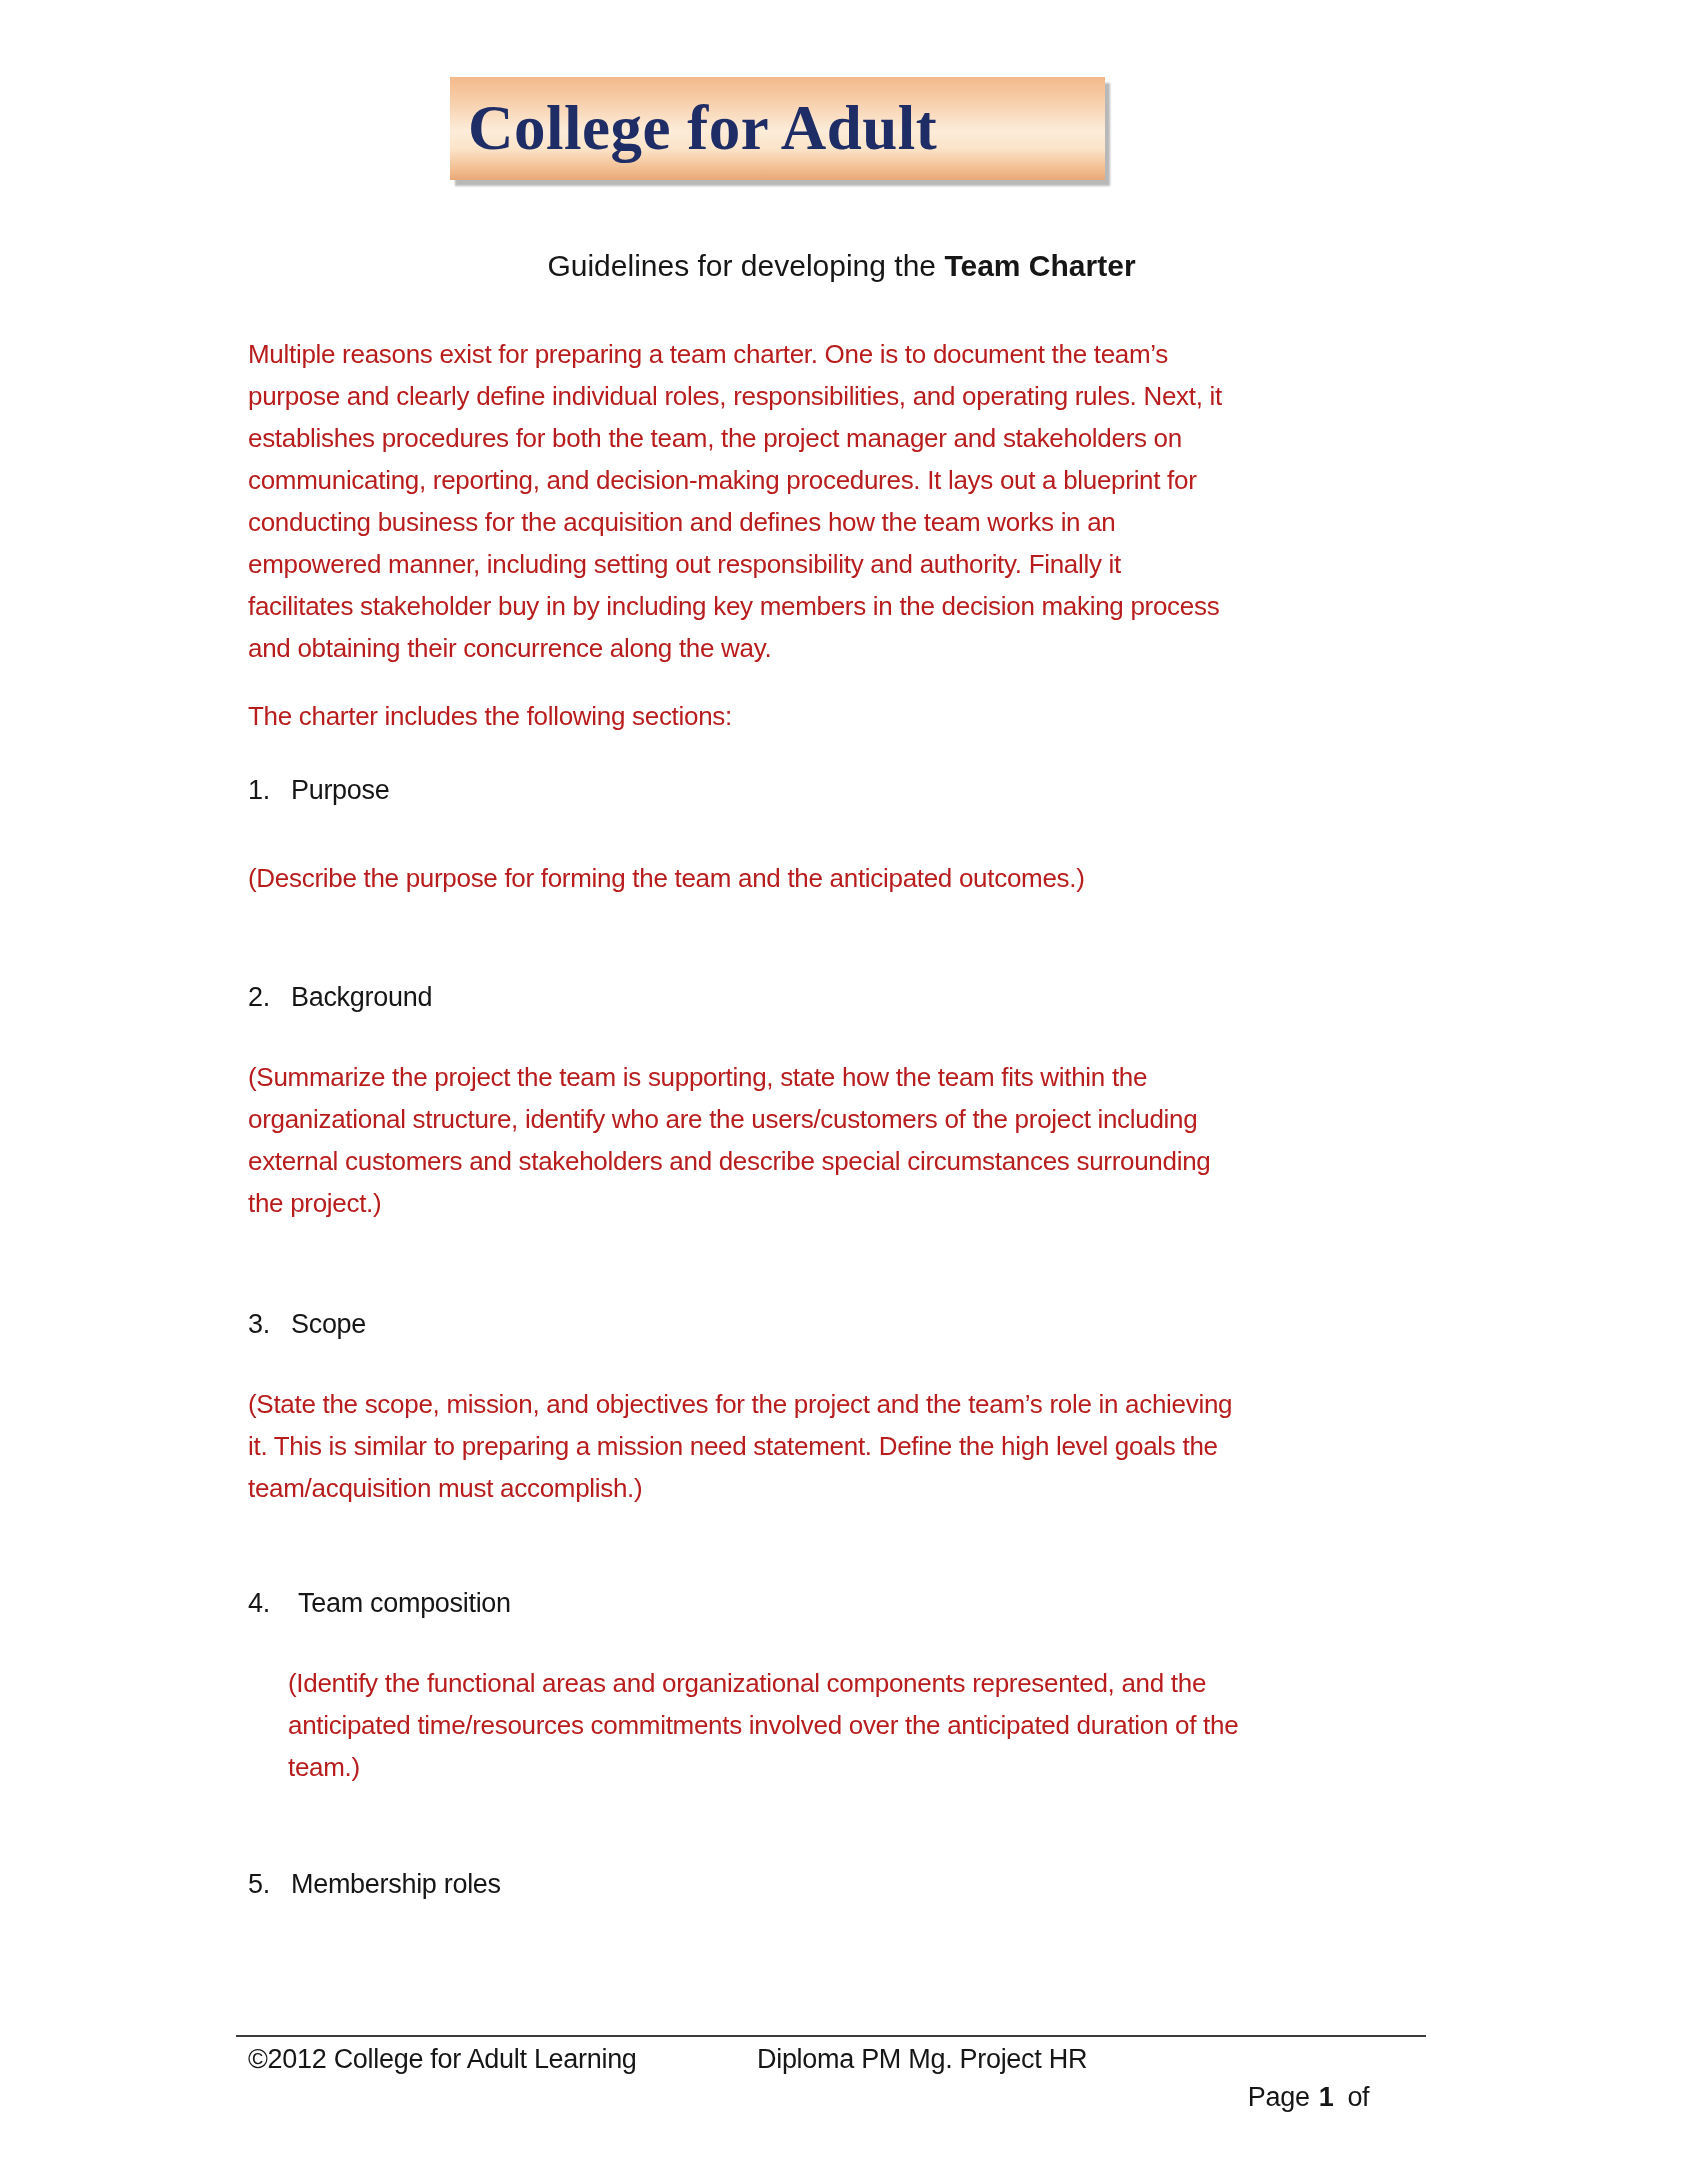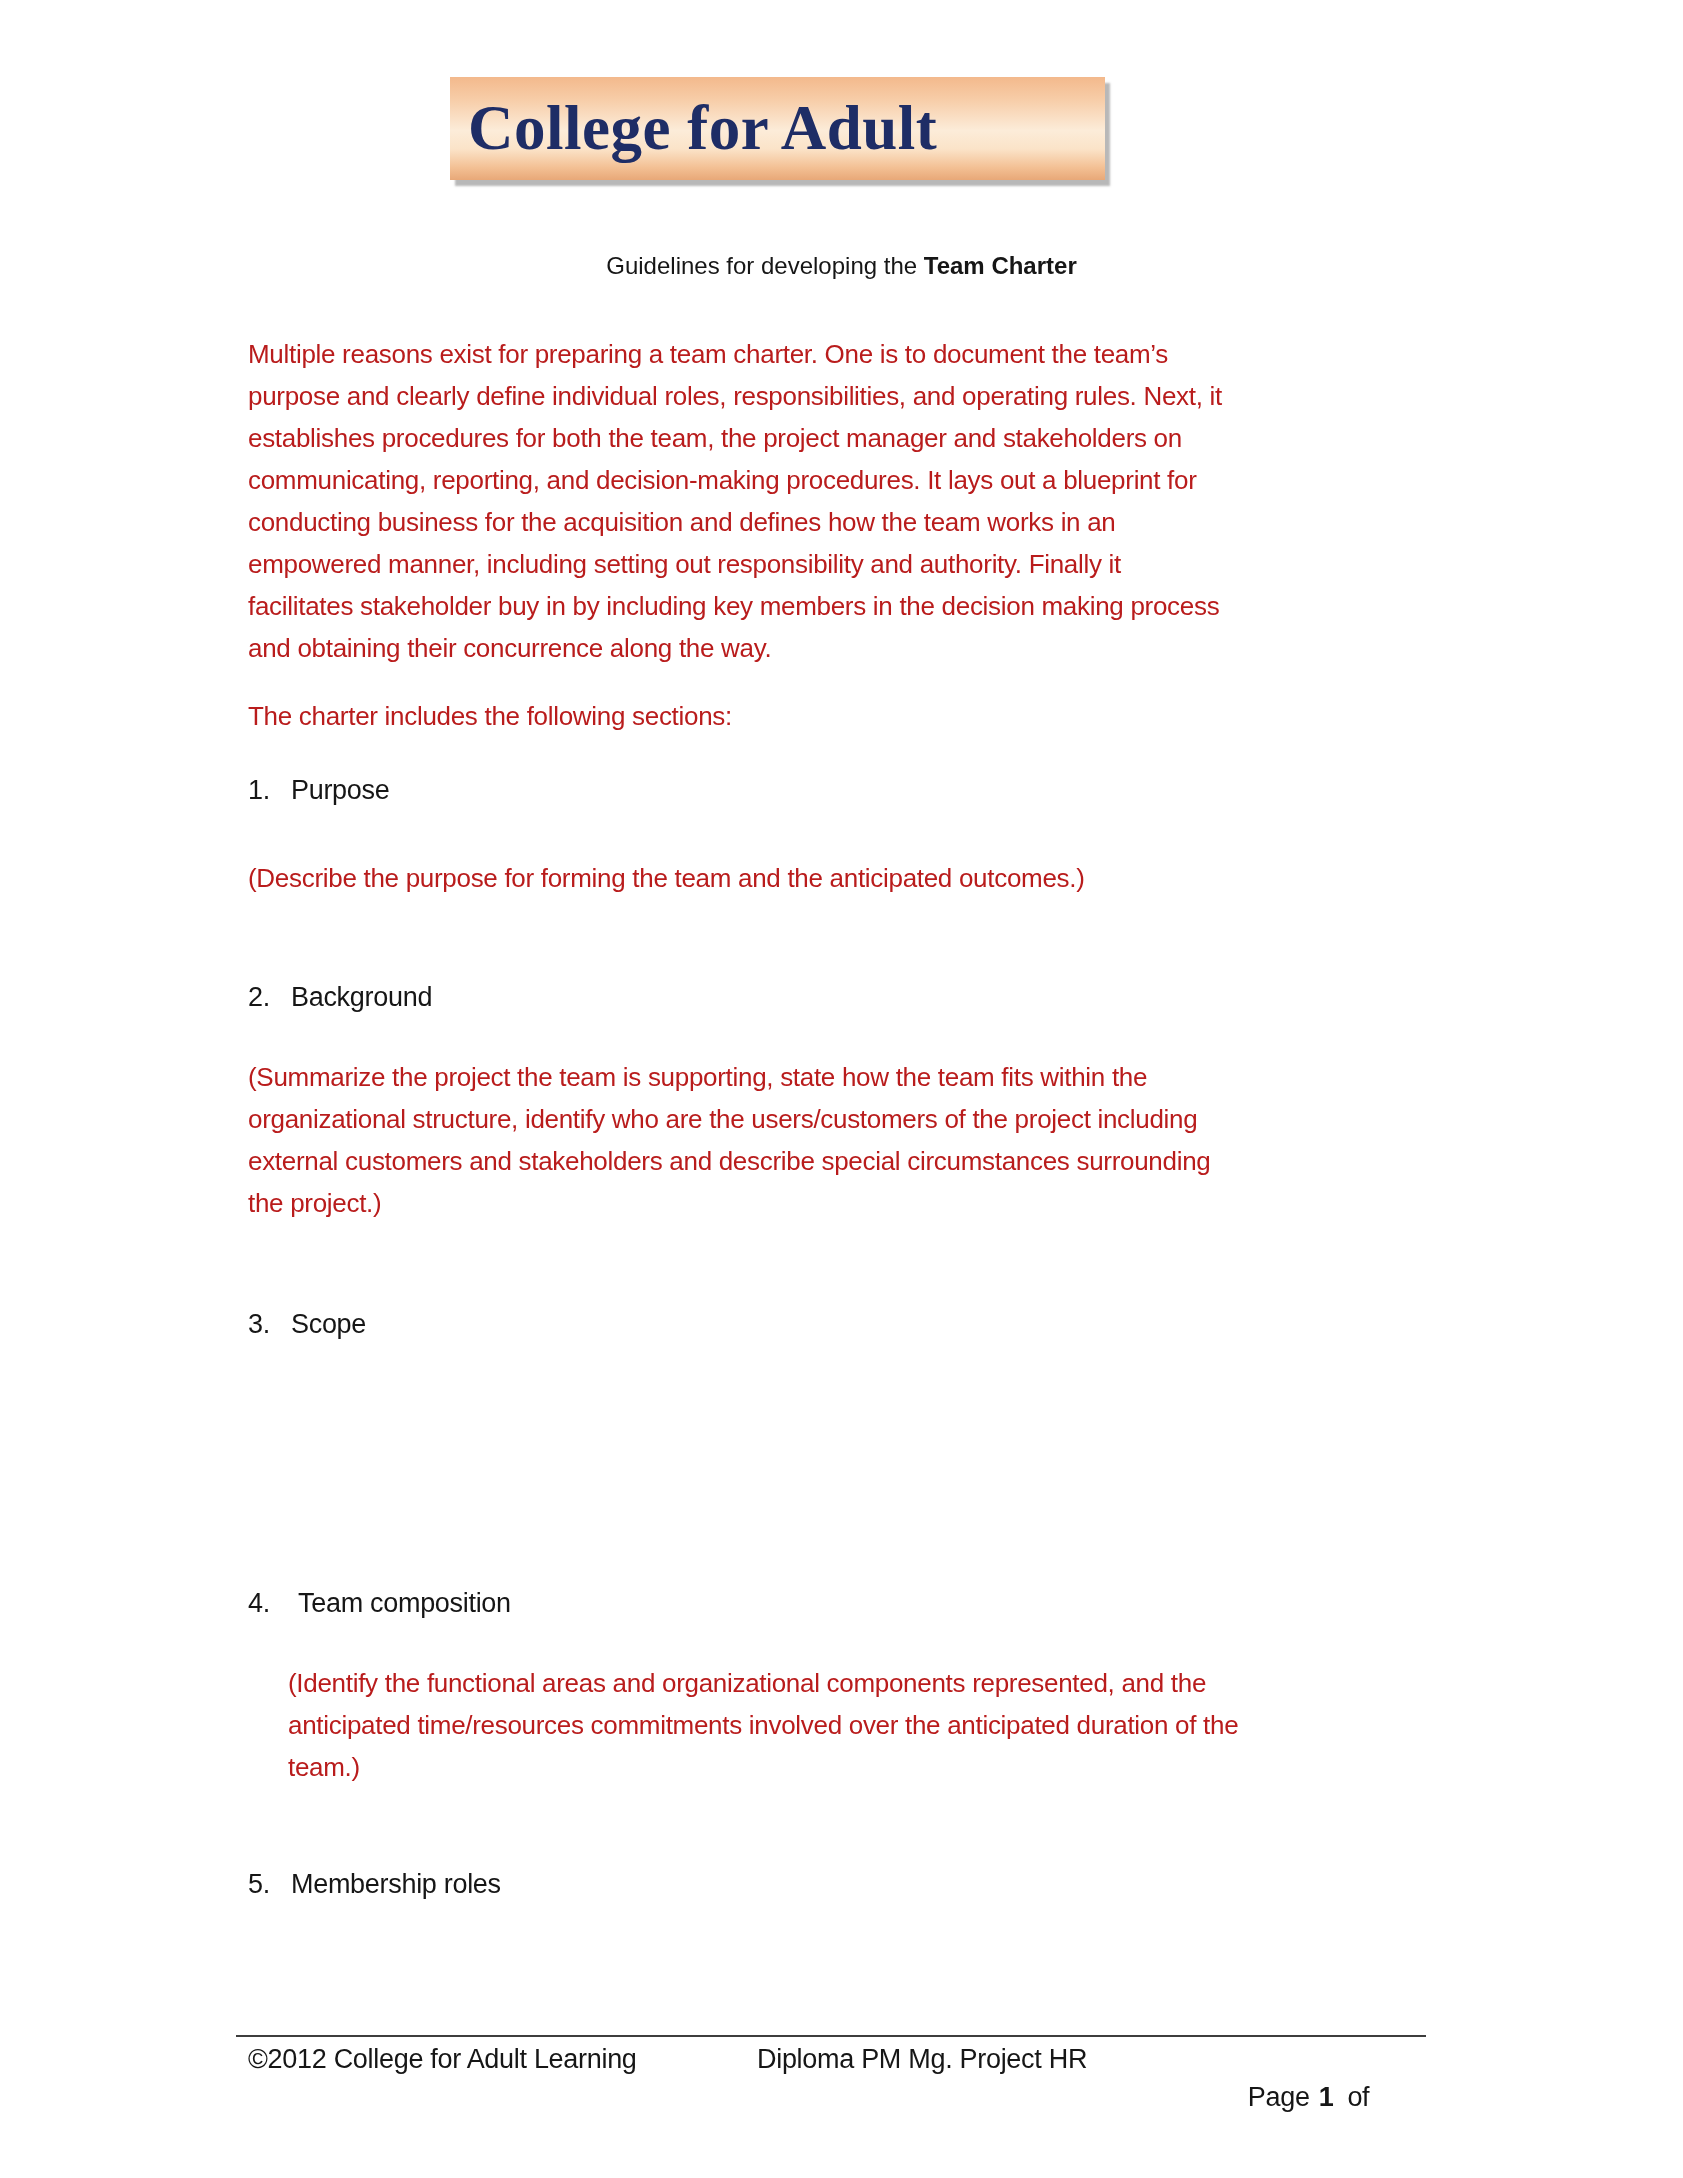--- a/index.html
+++ b/index.html
@@ -45,21 +45,21 @@
     color: #1e2d66;
   }
 
   
   .doc-title {
     position: absolute;
     left: 0;
     top: 245px;
     width: 1683px;
     text-align: center;
-    font-size: 24px;
+    font-size: 30px;
     line-height: 42px;
     color: #161616;
   }
   .doc-title .bold { font-weight: bold; }
 
   
   .para {
     position: absolute;
     left: 248px;
     width: 1247px;
@@ -143,20 +143,23 @@
     <span class="sec-num">2.</span><span>Background</span>
   </div>
   <div class="para" style="top:1056px;">(Summarize the project the team is supporting, state how the team fits within the
 organizational structure, identify who are the users/customers of the project including
 external customers and stakeholders and describe special circumstances surrounding
 the project.)</div>
 
   <div class="sec-heading" style="top:1303px;">
     <span class="sec-num">3.</span><span>Scope</span>
   </div>
+  <div class="para" style="top:1383px;">(State the scope, mission, and objectives for the project and the team’s role in achieving
+it. This is similar to preparing a mission need statement. Define the high level goals the
+team/acquisition must accomplish.)</div>
 
   <div class="sec-heading" style="top:1582px;">
     <span class="sec-num wide">4.</span><span>Team composition</span>
   </div>
   <div class="para" style="top:1662px;margin-left:40px;">(Identify the functional areas and organizational components represented, and the
 anticipated time/resources commitments involved over the anticipated duration of the
 team.)</div>
 
   <div class="sec-heading" style="top:1863px;">
     <span class="sec-num">5.</span><span>Membership roles</span>

